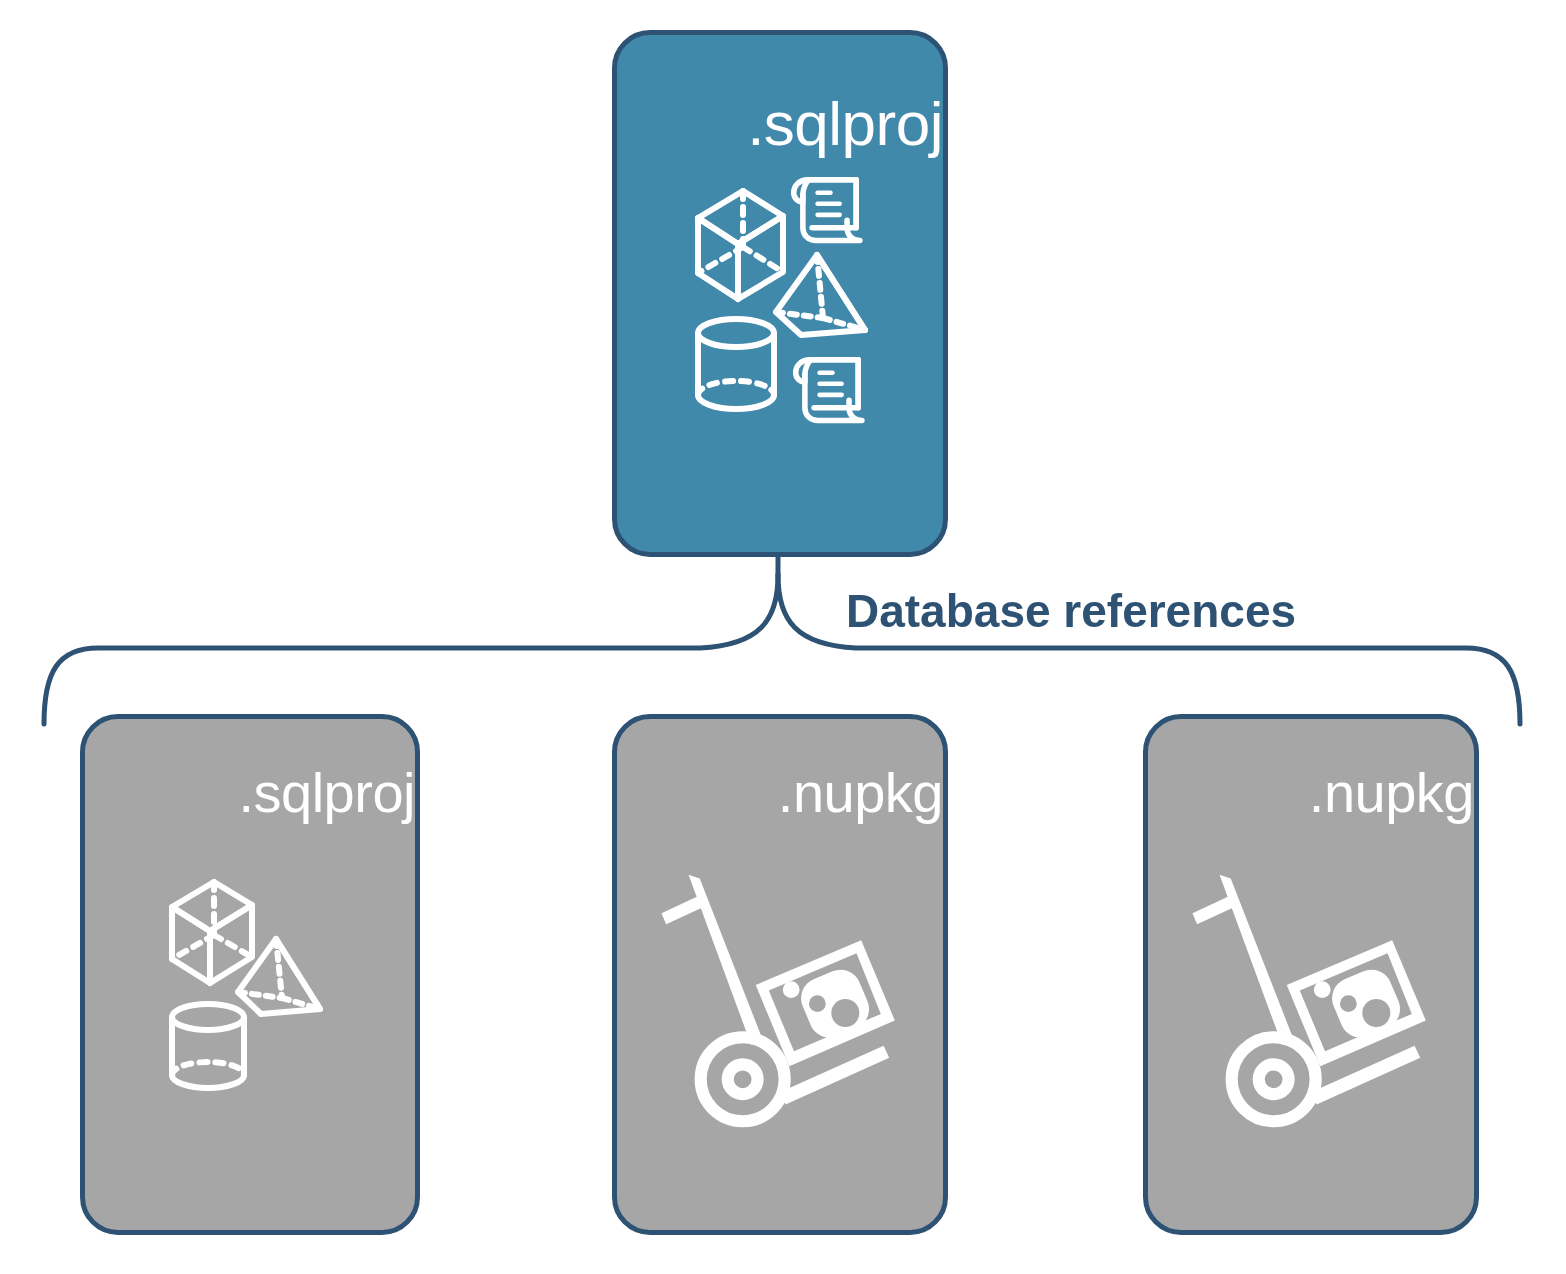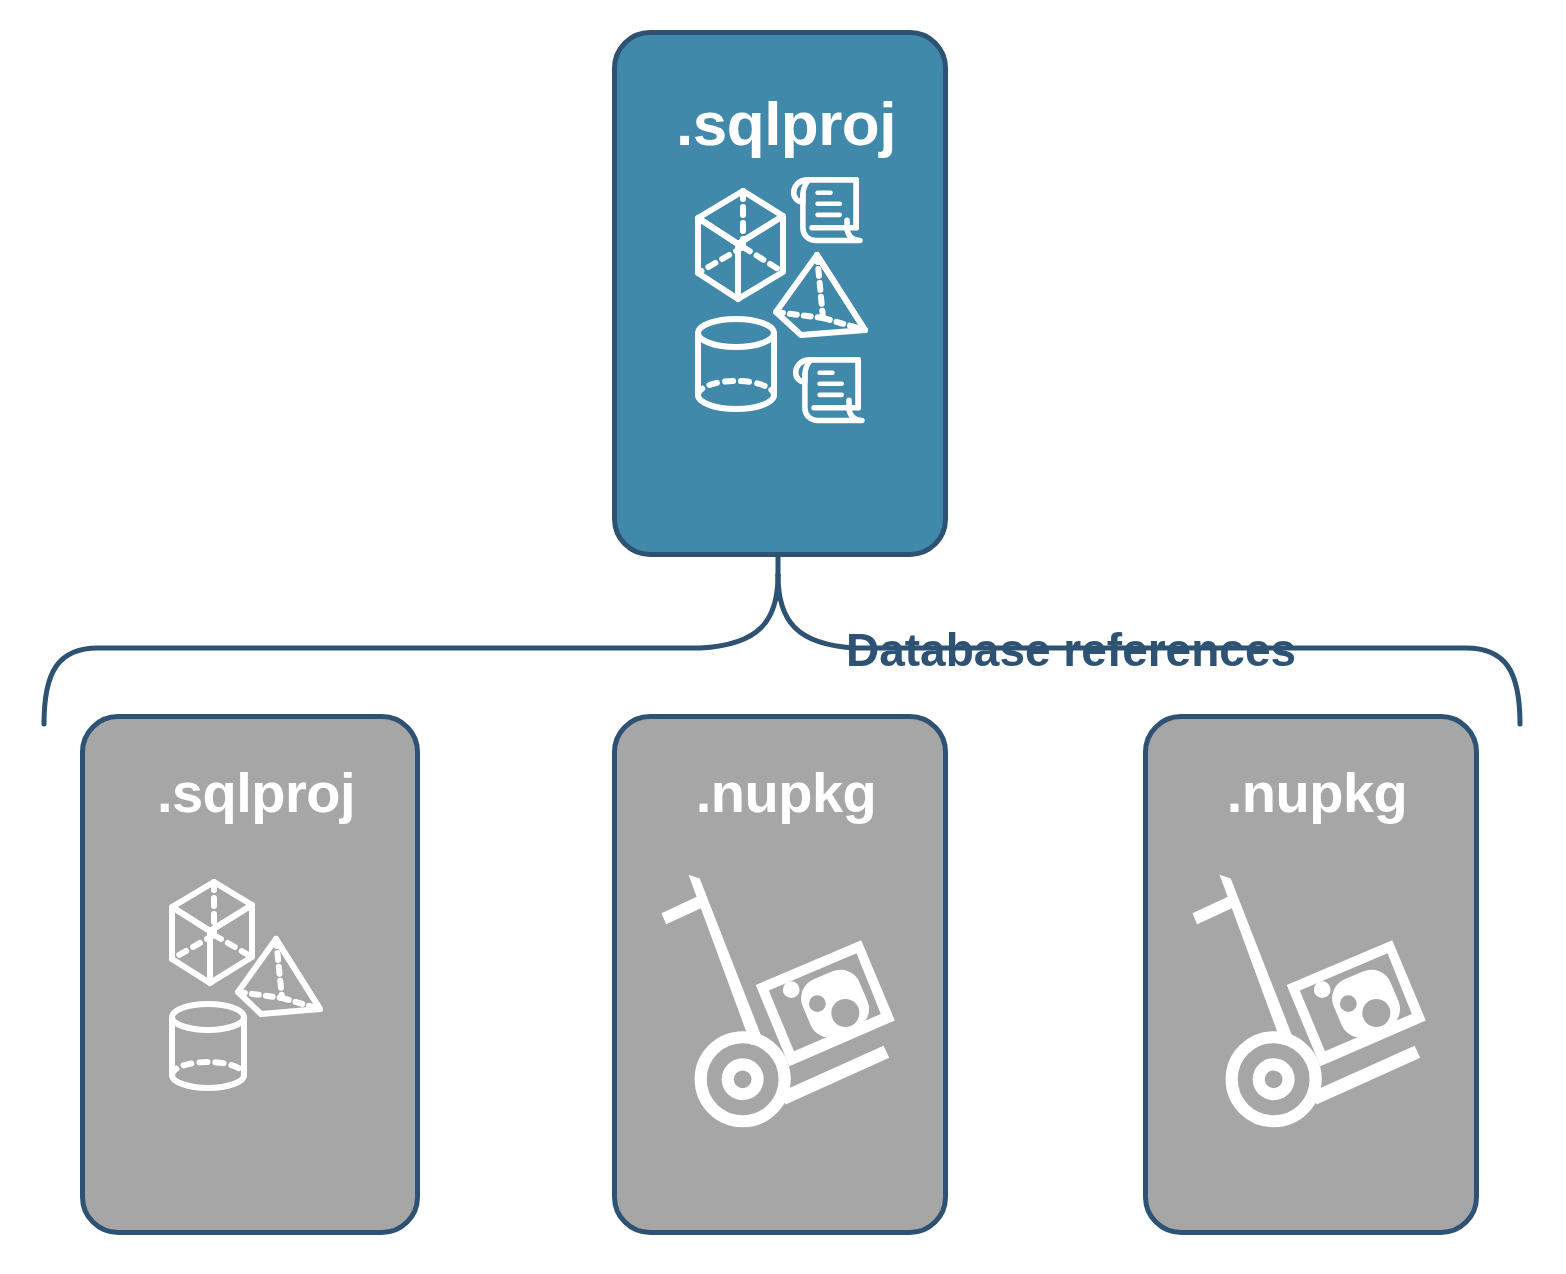--- a/index.html
+++ b/index.html
@@ -24,23 +24,23 @@
     border: 5px solid #2d5274;
     display: block;
   }
   .card.blue   { background: #4189ab; }
   .card.grey   { background: #a6a6a6; }
 
   .card-title {
     position: absolute;
     left: 12px;
     right: 0;
-    text-align: center;
+    text-align: right;
     color: #ffffff;
-    font-weight: bold;
+    font-weight: normal;
     letter-spacing: -0.5px;
     line-height: 1;
     user-select: none;
   }
   .card-icons {
     position: absolute;
     left: 0;
     right: 0;
     display: flex;
     justify-content: center;
@@ -52,21 +52,20 @@
   }
   #brace-layer { left: 0; top: 0; }
 
   .brace-label {
     position: absolute;
     color: #2d5274;
     font-weight: bold;
     white-space: nowrap;
     line-height: 1;
     user-select: none;
-    margin-top: 39px;
   }
 </style>
 </head>
 <body>
 
 <div id="stage">
 
   <div class="card blue" style="left:612px; top:30px; width:336px; height:527px;">
 
     <div class="card-title" style="top:58px; font-size:62px;">.sqlproj</div>

